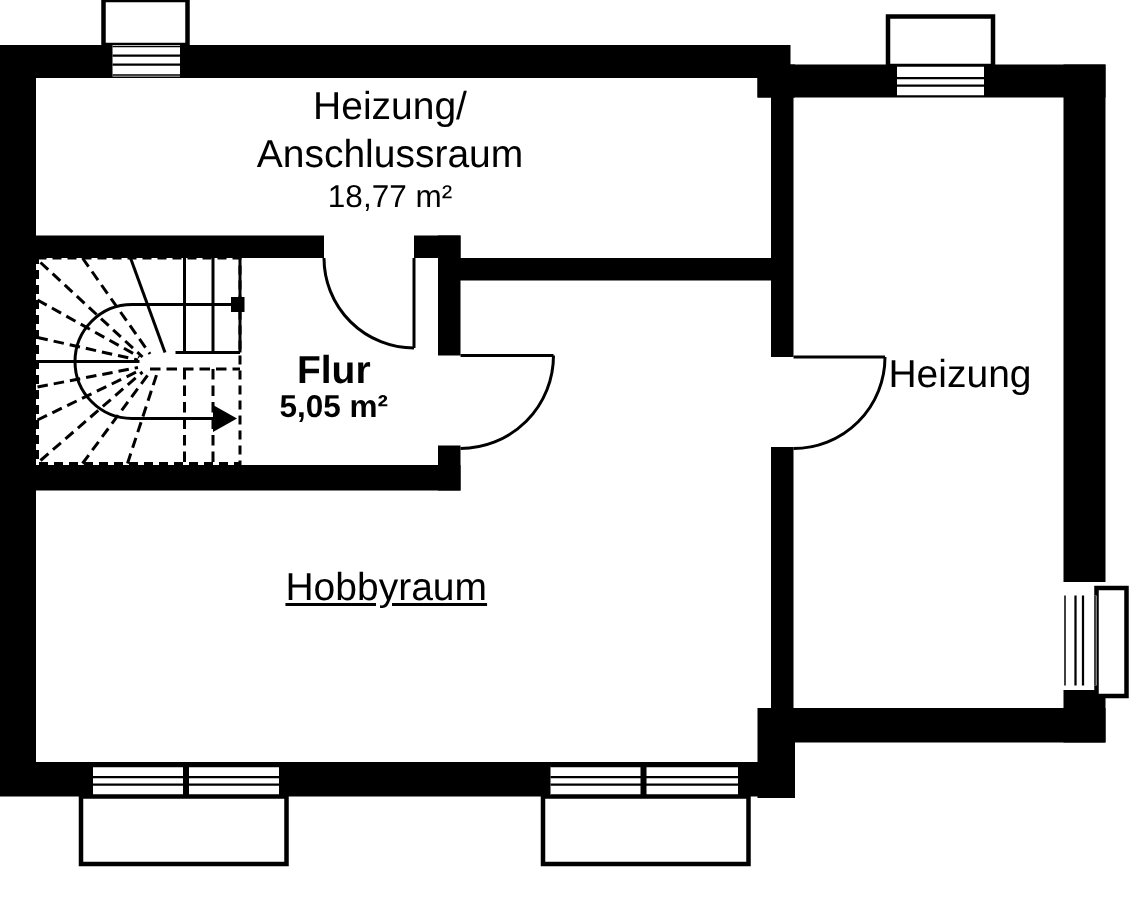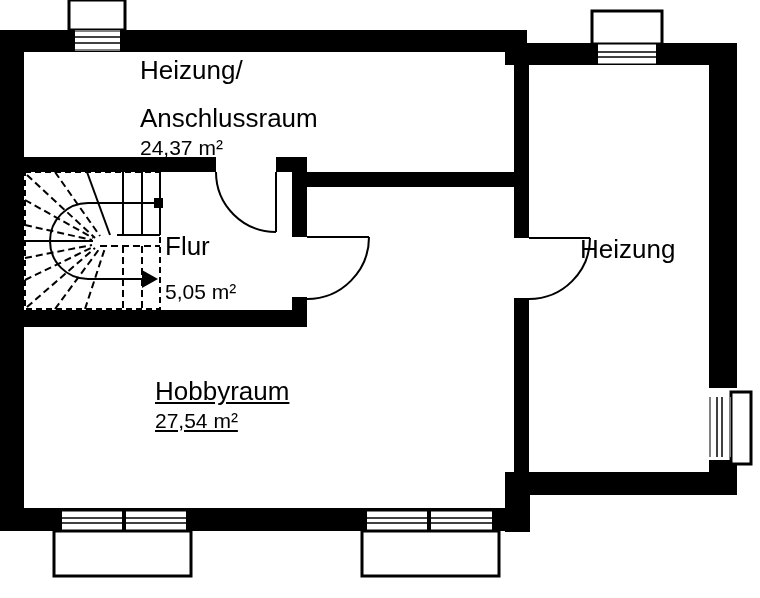--- a/index.html
+++ b/index.html
@@ -1,18 +1,18 @@
 <!DOCTYPE html>
 <html><head>
   <meta charset="utf-8">
   <style>
     html, body { margin: 0; padding: 0; background: #ffffff; }
     body { width: 760px; height: 598px; position: relative; overflow: hidden; }
     #plan { position: absolute; left: 0; top: 0; width: 760px; height: 598px; }
-    .lbl { position: absolute; font-family: "Liberation Sans", sans-serif; color: #000; line-height: 1; white-space: nowrap; }
+    .lbl { position: absolute; font-family: "Liberation Sans", sans-serif; color: #000; text-align: center; line-height: 1; white-space: nowrap; }
     .name { font-size: 26px; }
     .area { font-size: 21px; }
   </style>
 </head>
 <body>
 
 <svg id="plan" viewBox="0 0 760 598" xmlns="http://www.w3.org/2000/svg">
 
   <g fill="#000">
 
@@ -139,29 +139,28 @@
     </g>
 
     <polygon points="142,270 158,279 142,288" fill="#000" stroke="none"></polygon>
 
     <rect x="154" y="198" width="9" height="10" fill="#000" stroke="none"></rect>
   </g>
 </svg>
 
 <div class="lbl" style="left:140px; top:57px; width:240px;">
   <div class="name">Heizung/</div>
-  <div class="name" style="margin-top:22px;">Anschlussraum</div>
-  <div class="area" style="margin-top:6px;">24,37 m²</div>
+  <div class="name" style="margin-top:6px;">Anschlussraum</div>
+  <div class="area" style="margin-top:6px;">18,77 m²</div>
 </div>
 
-<div class="lbl" style="left:165px; top:233px; width:115px;">
+<div class="lbl" style="left:165px; top:233px; width:115px;font-weight:bold;">
   <div class="name">Flur</div>
-  <div class="area" style="margin-top:22px;">5,05 m²</div>
+  <div class="area" style="margin-top:2px;">5,05 m²</div>
 </div>
 
 <div class="lbl" style="left:580px; top:236px; width:120px;">
   <div class="name">Heizung</div>
 </div>
 
 <div class="lbl" style="left:155px; top:378px; width:205px;text-decoration:underline;">
   <div class="name">Hobbyraum</div>
-  <div class="area" style="margin-top:6px;">27,54 m²</div>
 </div>
 
 </body></html>

